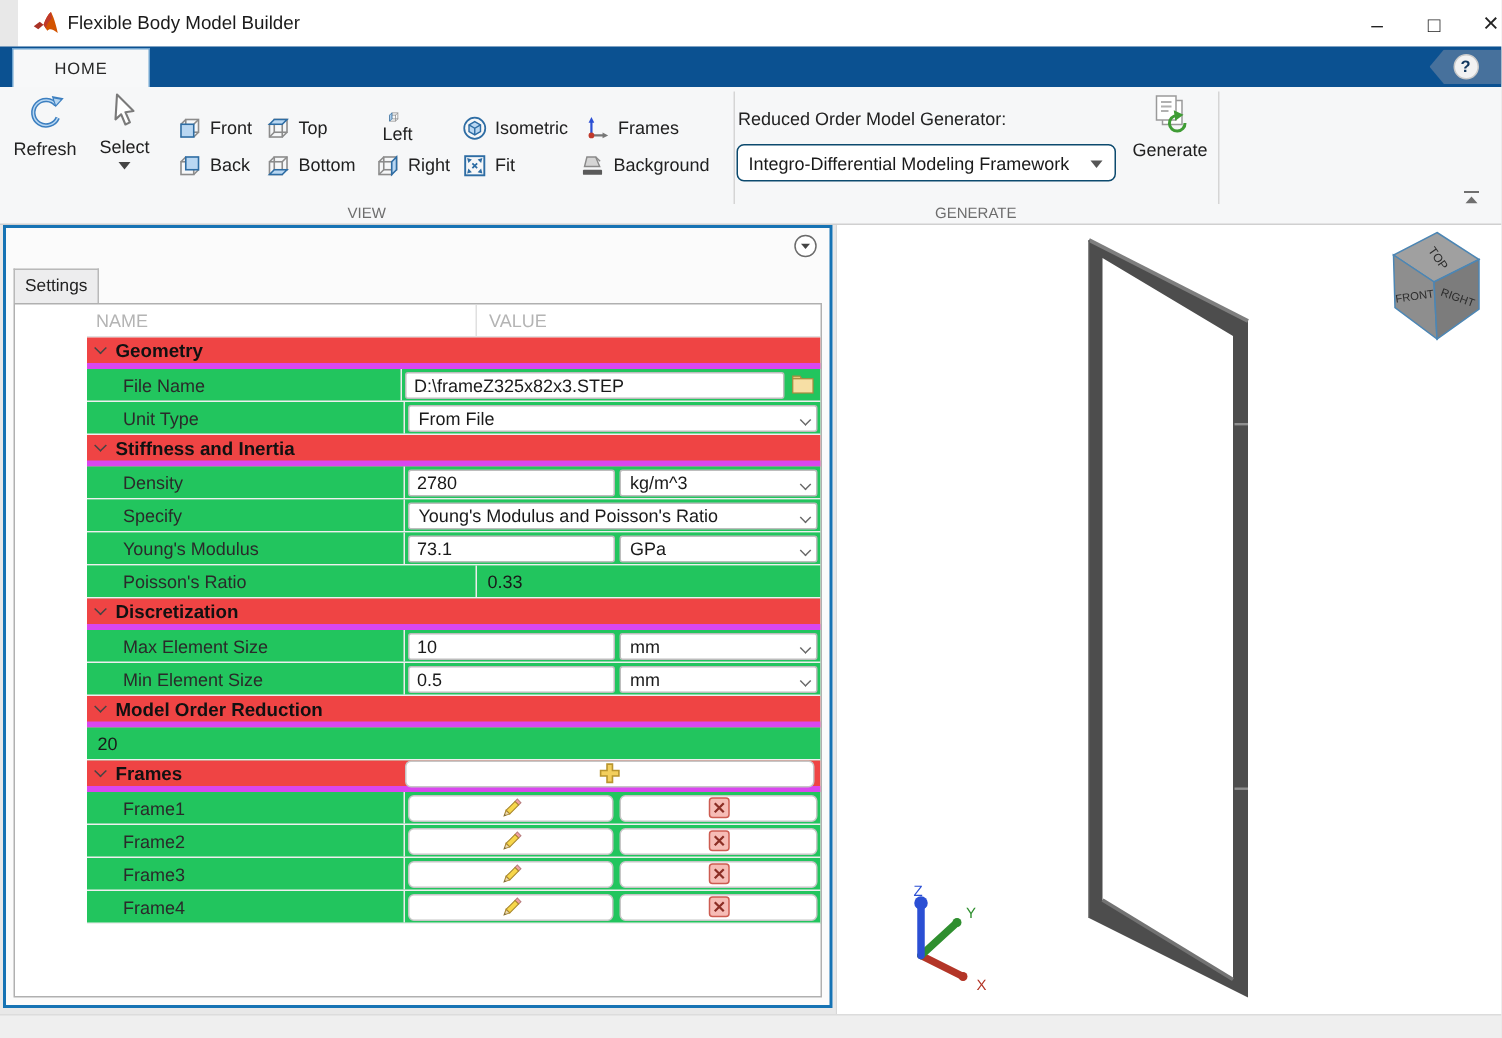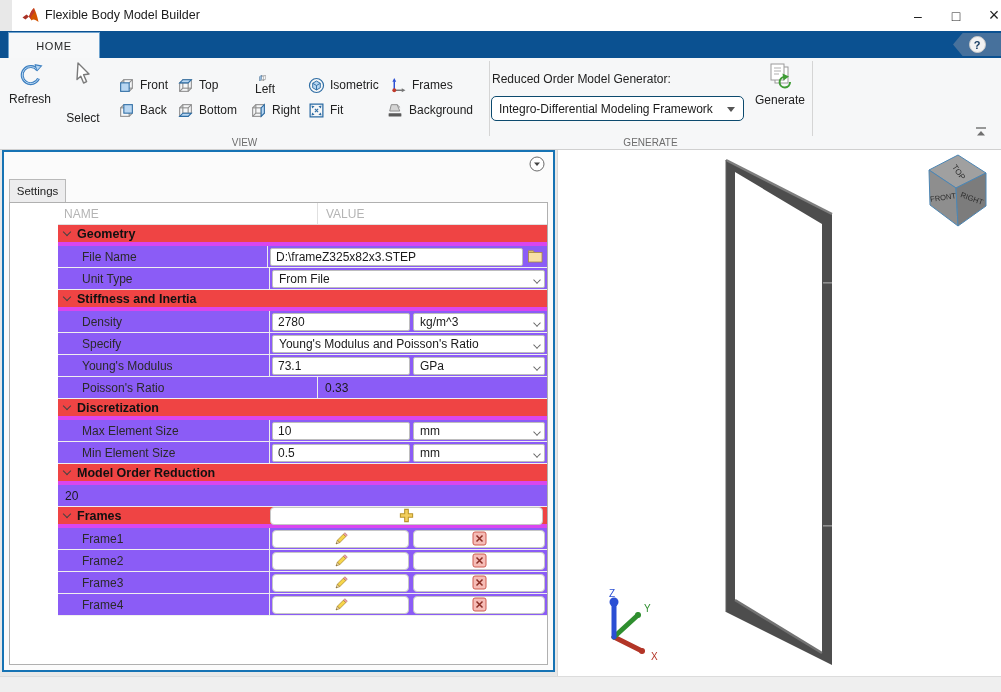--- a/index.html
+++ b/index.html
@@ -50,21 +50,21 @@
   .prop-table { position:absolute; left:5px; top:50px; width:539px; height:463px; background:#ffffff; border:1px solid #b0b0b0; overflow:hidden;padding-left:48px; }
   .thead { display:flex; height:22px; border-bottom:1px solid #e0e0e0; }
   .thead .hname { width:260px; padding:4px 0 0 6px; font-size:12px; color:#b4b4b4; border-right:1px solid #e0e0e0; }
   .thead .hval { flex:1; padding:4px 0 0 8px; font-size:12px; color:#b4b4b4; }
 
   .srow { display:flex; align-items:center; height:21px; border-bottom:4px solid #d946ef; background:#ef4444; }
   .srow .chev { width:6px; height:6px; border-right:1.5px solid #444; border-bottom:1.5px solid #444; transform:rotate(45deg); margin:-3px 7px 0 6px; }
   .srow .stitle { font-size:12.5px; font-weight:bold; color:#111; }
   .srow .svalue { margin-left:auto; display:flex; align-items:center; width:279px; height:21px; }
 
-  .prow { display:flex; height:22px; border-bottom:1px solid #efefef; background:#8b5cf6; }
+  .prow { display:flex; height:22px; border-bottom:1px solid #efefef; background:#22c55e; }
   .prow .pname { width:260px; padding:4px 4px 0 24px; font-size:12px; color:#2a2a2a; border-right:1px solid #ececec; white-space:nowrap; overflow:hidden; }
   .prow .pval { flex:1; display:flex; align-items:center; padding:0 2px 0 2px; position:relative; }
 
   .tfield { height:18px; background:#fff; border:1px solid #bdbdbd; border-radius:2px; font-size:12px; color:#1a1a1a; padding:0 5px; font-family:inherit; }
   .file-field { width:253px; }
   .num-field { width:138px; }
   .ddbox { position:relative; height:18px; border:1px solid #bdbdbd; border-radius:2px; background:#fff; display:flex; align-items:center; padding:0 18px 0 6px; font-size:12px; color:#1a1a1a; }
   .ddbox .bcaret { position:absolute; right:4px; top:6px; width:6px; height:6px; border-right:1.3px solid #666; border-bottom:1.3px solid #666; transform:rotate(45deg) scale(.9); }
   .dd-full { width:273px; }
   .dd-unit { width:132px; margin-left:3px; }
@@ -107,21 +107,21 @@
     <div class="bigbtn" style="left:8px; width:44px;">
       <svg width="27" height="27" viewBox="0 0 27 27">
         <path d="M21.5 16.5 A 8.5 8.5 0 1 1 20.5 8" fill="none" stroke="#3c7fc0" stroke-width="3"></path>
         <path d="M21.5 16.5 A 8.5 8.5 0 1 1 20.5 8" fill="none" stroke="#b8d7f2" stroke-width="1"></path>
         <polygon points="17.5,2 25.5,3.5 20,9.5" fill="#3c7fc0"></polygon>
         <polygon points="18.8,3.6 23.5,4.5 20.3,8" fill="#b8d7f2"></polygon>
       </svg>
       <span class="blabel">Refresh</span>
     </div>
 
-    <div class="bigbtn" style="left:60px; width:46px;gap:20px;">
+    <div class="bigbtn" style="left:60px; width:46px;">
       <svg width="24" height="26" viewBox="0 0 24 26">
         <polygon points="7,1 18,12 12.6,12.8 15.6,19.6 12.6,21 9.8,14.2 6,17.6" fill="#ffffff" stroke="#7a7a7a" stroke-width="1.4" stroke-linejoin="round"></polygon>
       </svg>
       <span class="blabel">Select</span>
       <div class="caret-down"></div>
     </div>
 
     <div class="smallbtn" style="left:118px; top:16px;">
       <svg width="17" height="17" viewBox="0 0 16 16">
         <rect x="5.5" y="2.5" width="8" height="8" fill="none" stroke="#8c8c8c"></rect>

